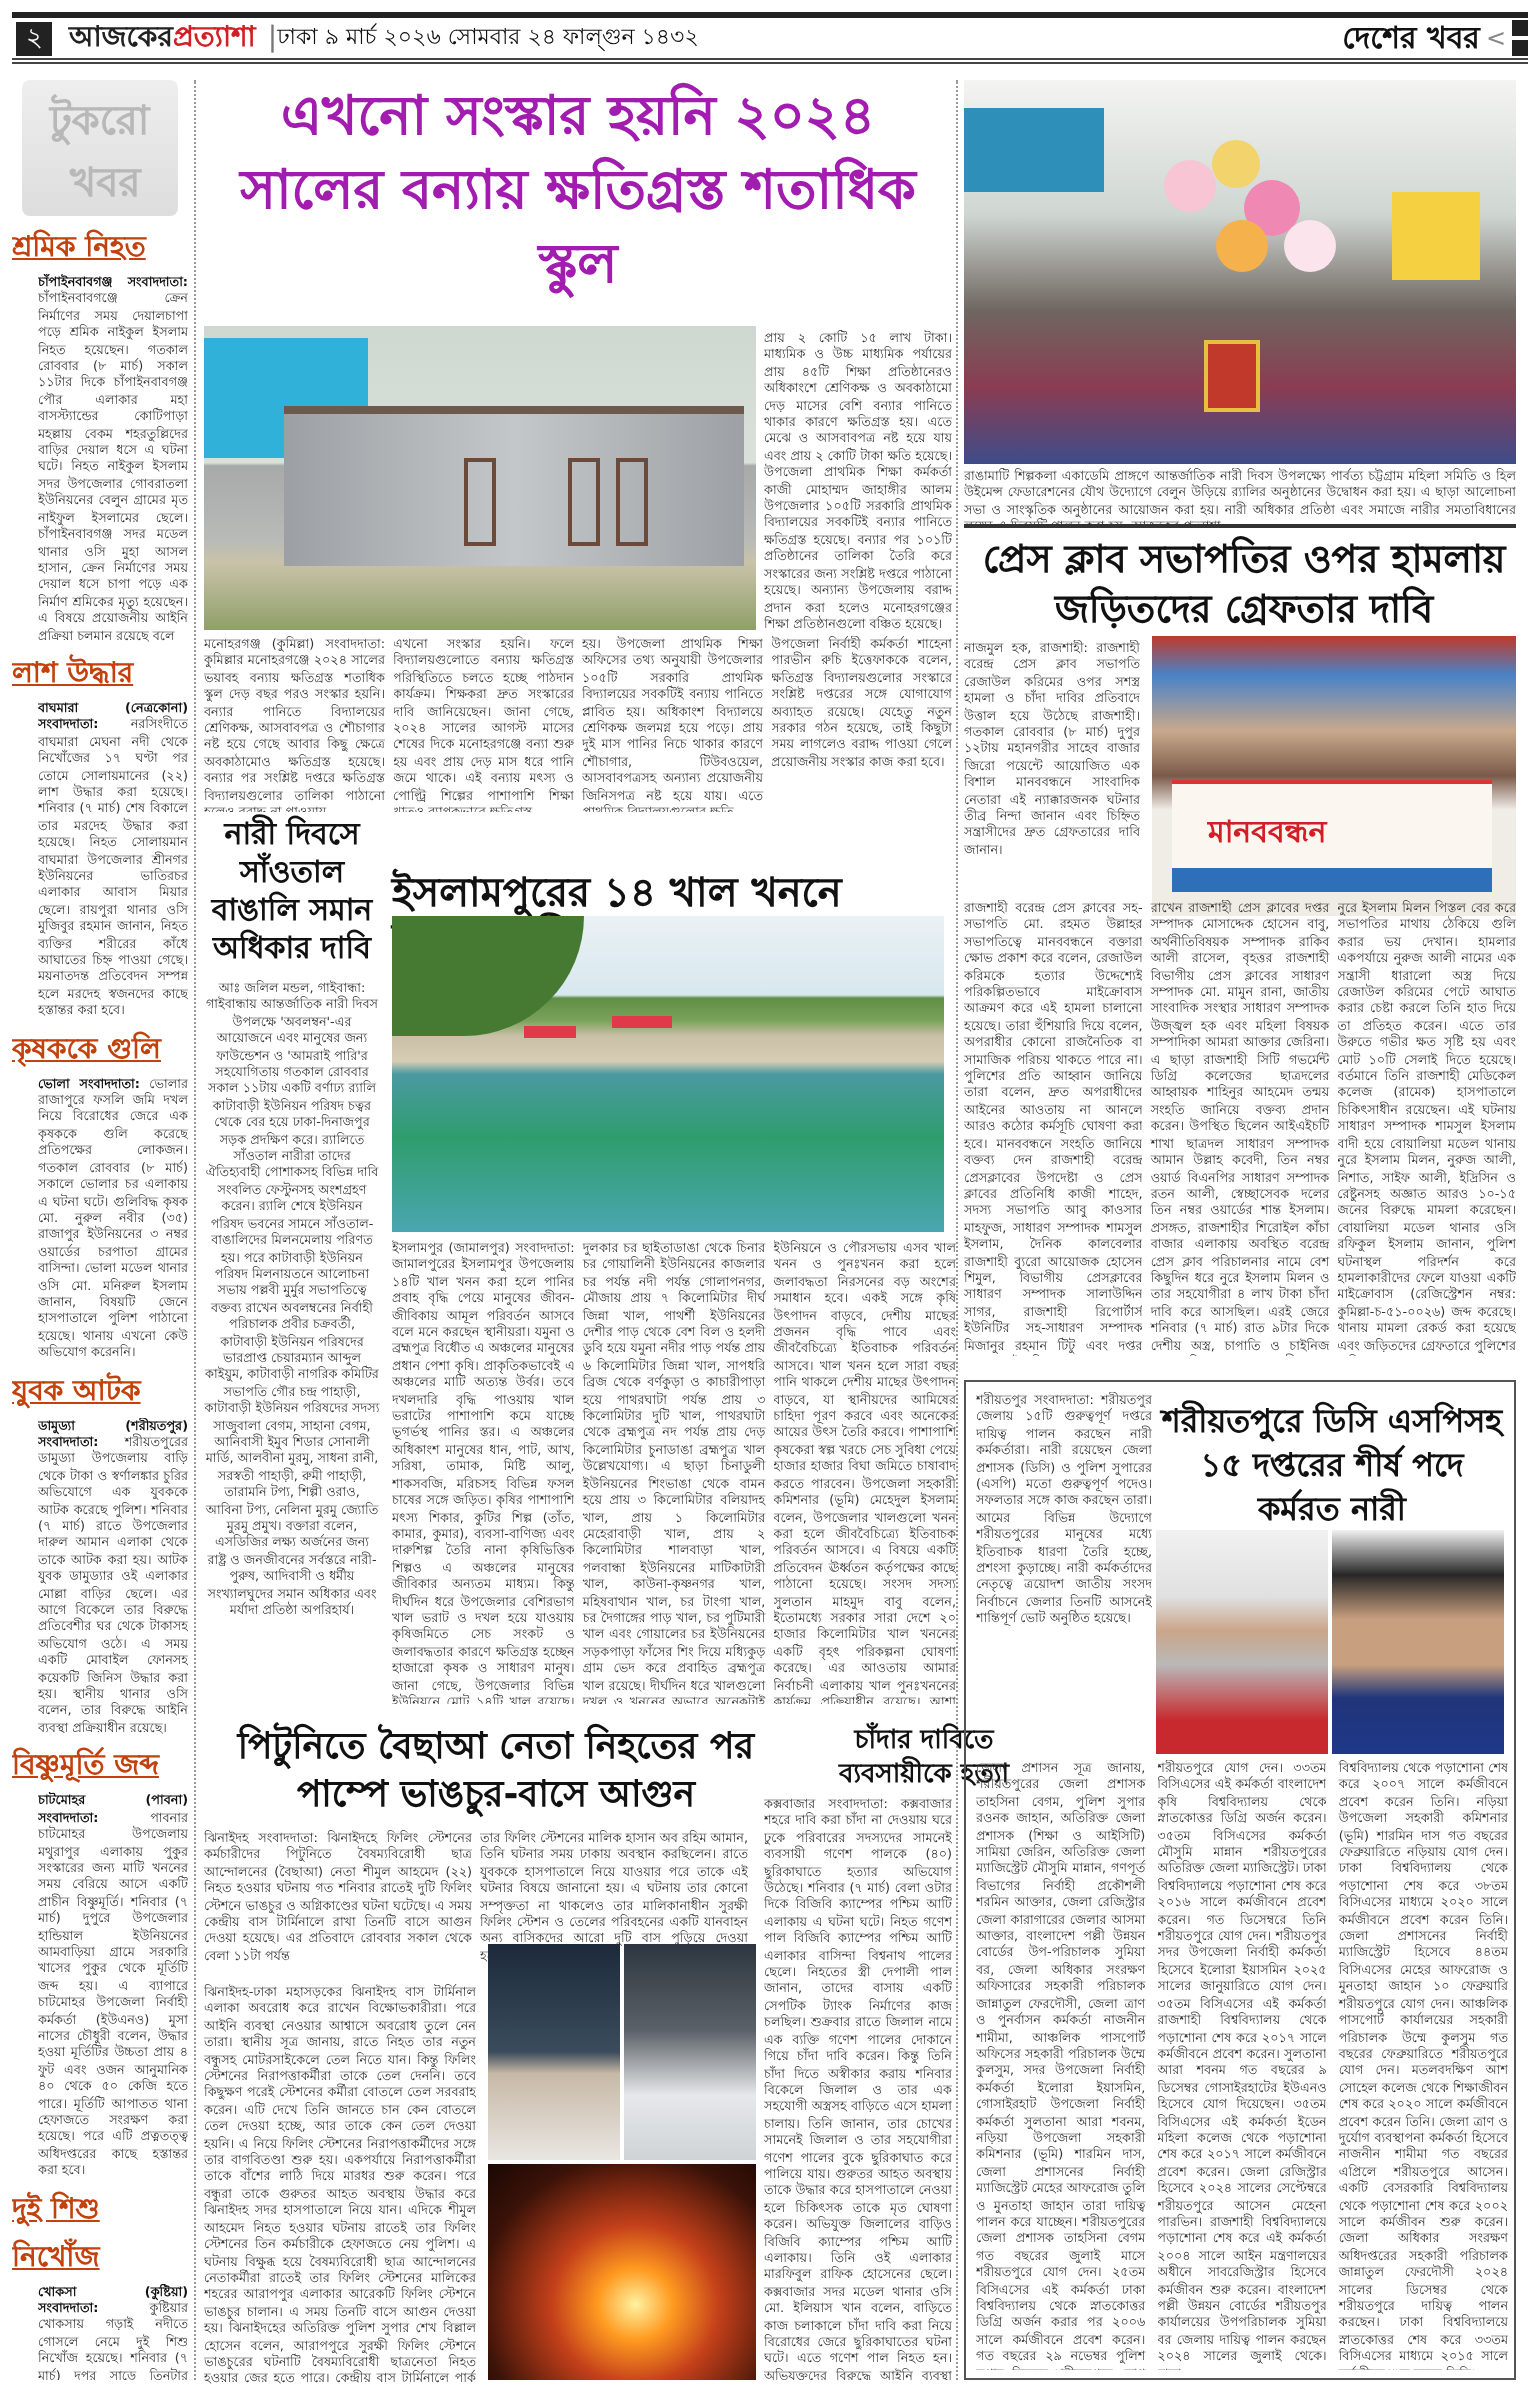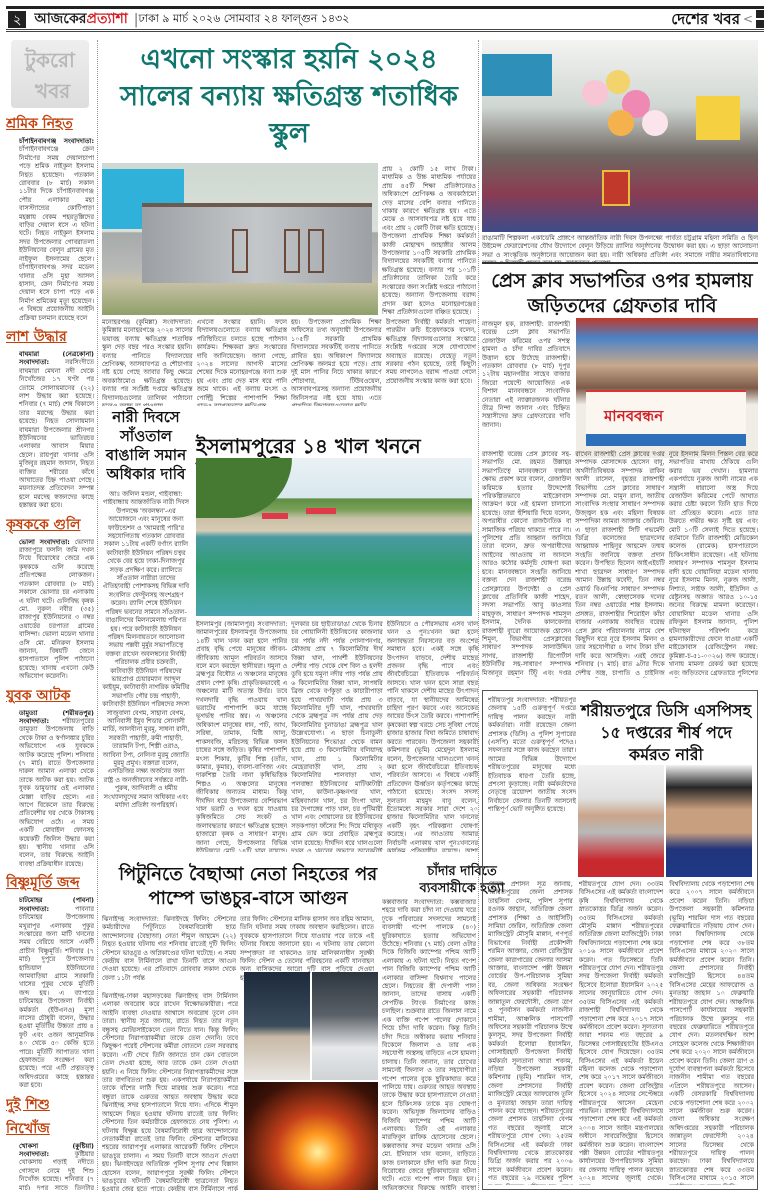--- a/index.html
+++ b/index.html
@@ -25,21 +25,21 @@
 
   
   .left { position: absolute; left: 6px; top: 40px; width: 88px; height: 1150px; overflow: hidden; }
   .tukro { width: 78px; height: 68px; margin: 0 auto 4px; background: linear-gradient(180deg,#eee,#ddd); border-radius: 4px; position: relative; }
   .tukro .t1 { position: absolute; left: 14px; top: 5px; font-size: 20px; font-weight: bold; color: #b8b8b8; }
   .tukro .t2 { position: absolute; left: 24px; top: 36px; font-size: 20px; font-weight: bold; color: #b8b8b8; }
   .brief h3 { font-size: 14px; font-weight: bold; margin: 3px 0 1px; color: #c2410c; text-decoration: underline; }
   .brief .txt { height: auto; margin-left: 13px; }
 
   
-  .main-headline { position: absolute; left: 102px; top: 40px; width: 374px; text-align: center; font-size: 27px; line-height: 37px; font-weight: bold; color: #0f766e; }
+  .main-headline { position: absolute; left: 102px; top: 40px; width: 374px; text-align: center; font-size: 27px; line-height: 37px; font-weight: bold; color: #a21caf; }
   .photo { position: absolute; overflow: hidden; }
   .school-photo { left: 102px; top: 163px; width: 276px; height: 152px; background: linear-gradient(180deg,#cfd8d0 0%,#d9e1da 45%,#a6aaa8 46%,#b8bab8 70%,#c8c2a8 78%,#8fa069 100%); }
   .school-photo .bld { position: absolute; left: 40px; top: 40px; width: 230px; height: 80px; background: linear-gradient(90deg,#9ca0a4,#c4c7ca,#9da1a5); border-top: 4px solid #6b5a4d; }
   .school-photo .blue { position: absolute; left: 0; top: 6px; width: 82px; height: 60px; background: #2fb1d9; }
   .school-photo .door { position: absolute; width: 16px; height: 44px; border: 2px solid #6c4a3a; top: 66px; }
   .main-txt-r { position: absolute; left: 382px; top: 165px; width: 94px; height: 150px; }
   .main-cols { position: absolute; left: 102px; top: 318px; width: 374px; height: 88px; display: flex; gap: 4px; }
   .main-cols .txt { flex: 1; height: 88px; }
 
   

